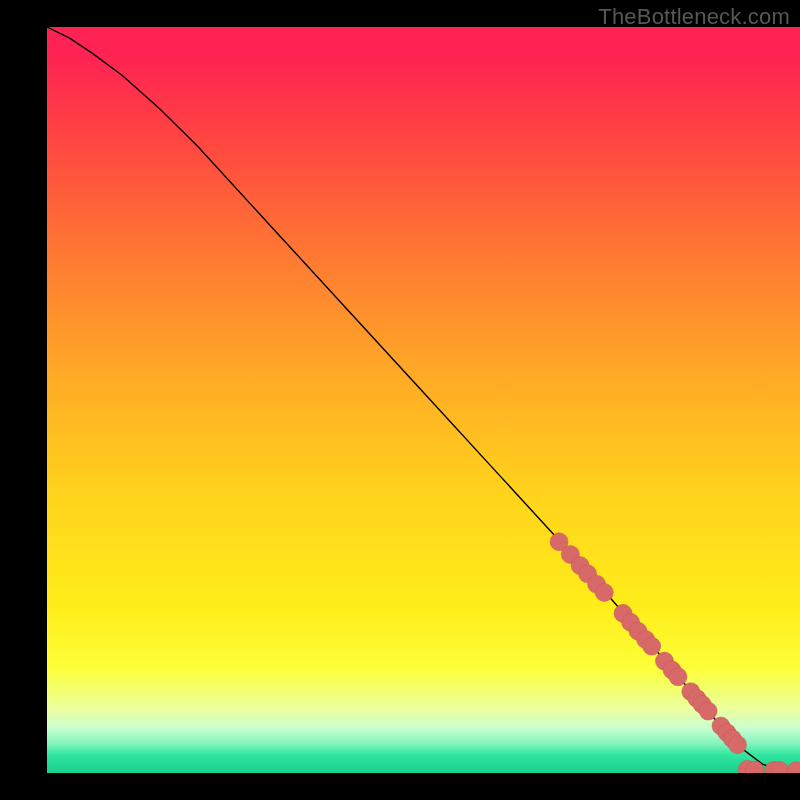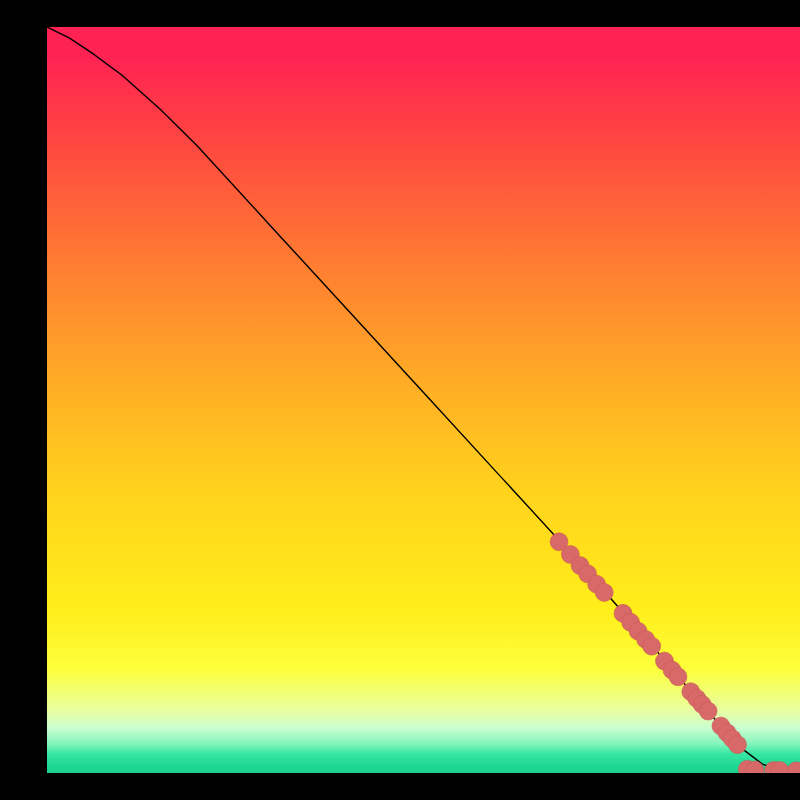--- a/index.html
+++ b/index.html
@@ -70,20 +70,21 @@
   .line {
     fill: none;
     stroke: #000;
     stroke-width: 1.4;
   }
 </style>
 </head>
 <body>
 
 <div class="frame">
+  <div class="watermark">TheBottleneck.com</div>
 
   <div class="plot">
     <div class="gradient"></div>
     <svg class="curve" viewBox="0 0 753 746" preserveAspectRatio="none">
       <path id="curve-path" class="line" d="M0.00 0.00 L22.59 11.19 L45.18 26.11 L75.30 48.49 L112.95 82.06 L150.60 119.36 L225.90 201.42 L301.20 283.48 L376.50 365.54 L451.80 447.60 L527.10 529.66 L602.40 615.45 L662.64 686.32 L692.76 719.89 L715.35 737.05 L730.41 742.27 L745.47 743.76 L753.00 743.76"></path>
       <g id="dots">
           <circle cx="512.04" cy="514.74" r="9" class="dot"></circle>
           <circle cx="523.33" cy="527.42" r="9" class="dot"></circle>
           <circle cx="533.12" cy="538.61" r="9" class="dot"></circle>
           <circle cx="540.65" cy="546.82" r="9" class="dot"></circle>

